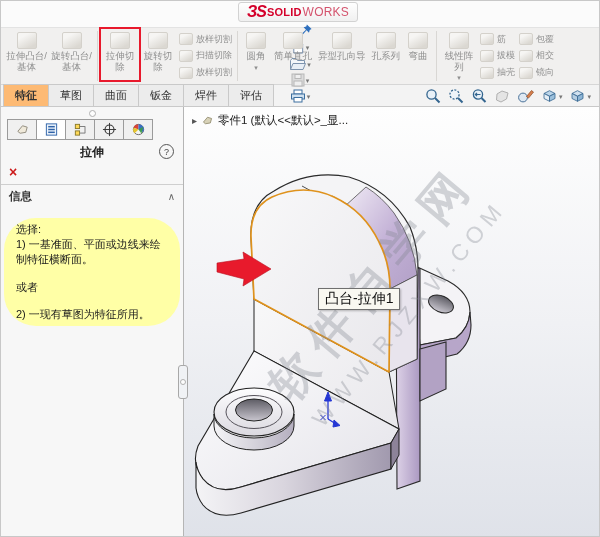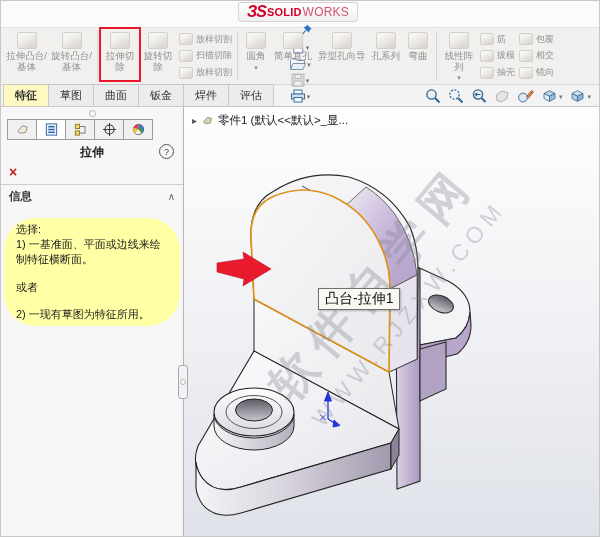--- a/index.html
+++ b/index.html
@@ -30,21 +30,21 @@
   .gi{width:18px;height:15px;margin-bottom:2px;border:1px solid #d4d1cb;border-radius:2px;
       background:linear-gradient(150deg,#f6f5f3 25%,#dbd8d2 85%);flex:none;}
   .gi.s{width:12px;height:10px;margin:0;}
   .smallcol{display:flex;flex-direction:column;justify-content:space-around;padding:2px 2px;}
   .sbtn{display:flex;align-items:center;gap:3px;font-size:9px;color:#8f8f8f;white-space:nowrap;}
   .hlbox{position:absolute;left:-2px;right:-2px;top:-2px;bottom:1px;border:2px solid #e8192c;pointer-events:none;}
   .flycaret{font-size:7px;color:#8f8f8f;margin-top:1px;}
   
   .tabsrow{height:22px;display:flex;align-items:flex-end;background:#f3f3f3;border-bottom:1px solid #c9c9c9;padding-left:2px;box-sizing:border-box;}
   .tab{font-size:11px;padding:3px 11px;border:1px solid #c9c9c9;border-bottom:none;background:#ececec;margin-right:-1px;color:#333;}
-  .tab.active{background:#fef9c3;font-weight:bold;}
+  .tab.active{background:#fdba74;font-weight:bold;}
   .headsup{margin-left:auto;display:flex;align-items:center;gap:7px;padding:0 8px 2px 0;}
   .hu{display:flex;align-items:center;gap:1px;}
   
   .main{display:flex;height:432px;}
   .panel{position:relative;width:183px;flex:none;background:#f7f7f7;border-right:1px solid #b5b5b5;box-sizing:border-box;}
   .panel-grip{width:100%;height:12px;display:flex;align-items:center;justify-content:center;}
   .grip-dot{width:5px;height:5px;border:1px solid #b0b0b0;border-radius:50%;background:#fdfdfd;}
   .ptabs{display:flex;margin:0 4px 0 6px;}
   .ptab{width:30px;height:21px;border:1px solid #9b9b9b;background:#f0f0f0;display:flex;align-items:center;justify-content:center;margin-right:-1px;box-sizing:border-box;}
   .ptab.active{background:#ffffff;}

